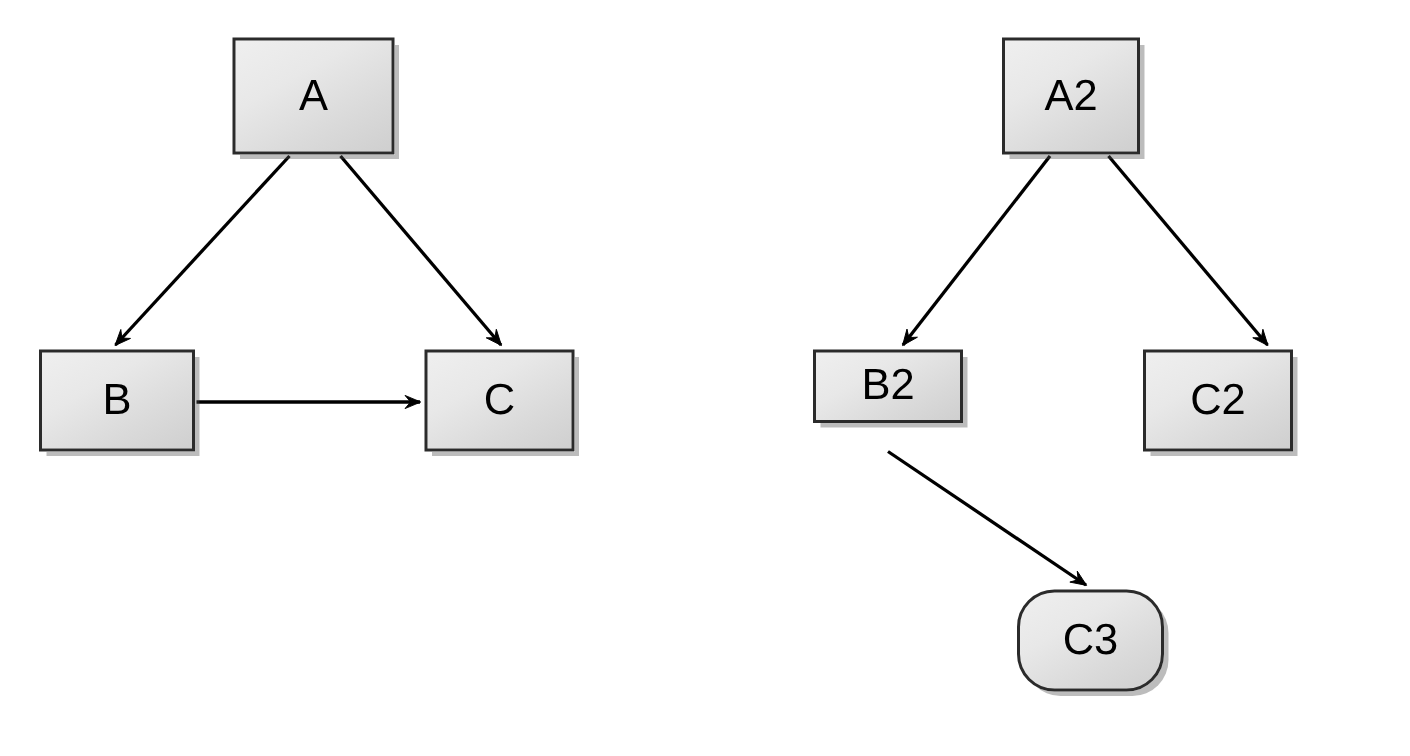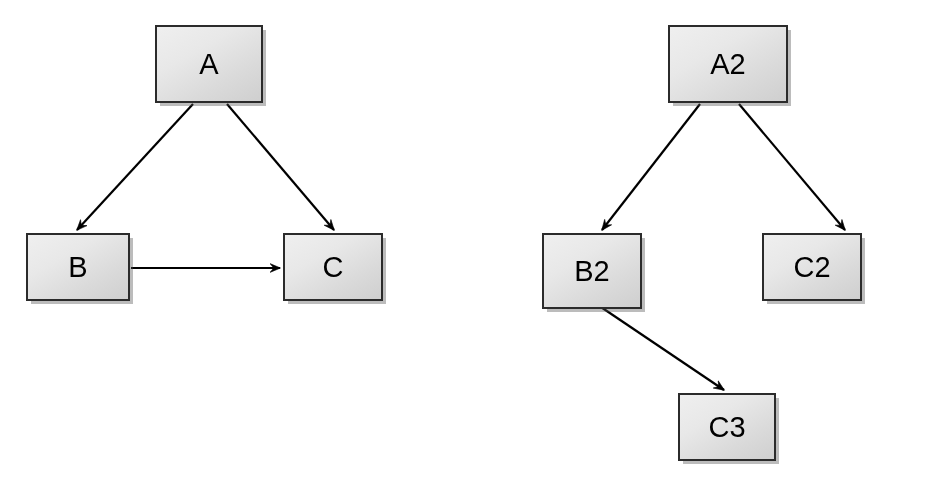--- a/index.html
+++ b/index.html
@@ -73,27 +73,27 @@
   <div id="nodes-group">
       <div class="node" style="left: 155px; top: 25px; width: 108px; height: 78px;">
         <span class="node-label">A</span>
       </div>
       <div class="node" style="left: 26px; top: 233px; width: 104px; height: 68px;">
         <span class="node-label">B</span>
       </div>
       <div class="node" style="left: 283px; top: 233px; width: 100px; height: 68px;">
         <span class="node-label">C</span>
       </div>
-      <div class="node" style="left: 668px; top: 25px; width: 120px; height: 78px;">
+      <div class="node" style="left: 668px; top: 25px; width: 92px; height: 78px;">
         <span class="node-label">A2</span>
       </div>
-      <div class="node" style="left: 542px; top: 233px; width: 100px; height: 76px;">
+      <div class="node" style="left: 542px; top: 233px; width: 100px; height: 49px;">
         <span class="node-label">B2</span>
       </div>
       <div class="node" style="left: 762px; top: 233px; width: 100px; height: 68px;">
         <span class="node-label">C2</span>
       </div>
-      <div class="node" style="left: 678px; top: 393px; width: 98px; height: 68px;">
+      <div class="node" style="left: 678px; top: 393px; width: 98px; height: 68px; border-radius: 25px;">
         <span class="node-label">C3</span>
       </div>
     </div>
 
 </div>
 
 </body></html>

